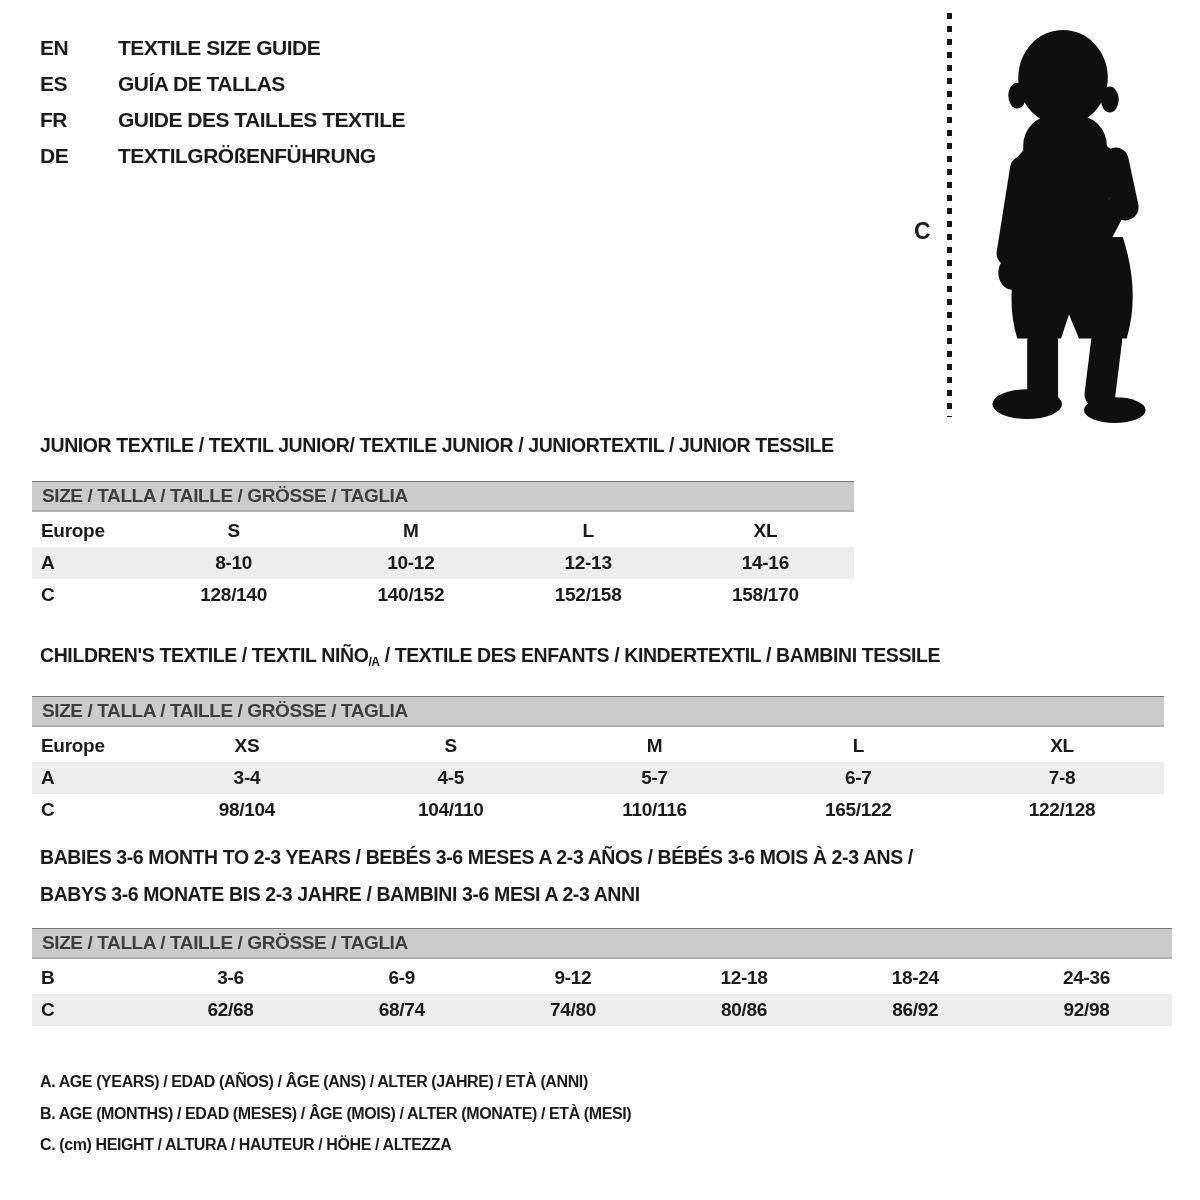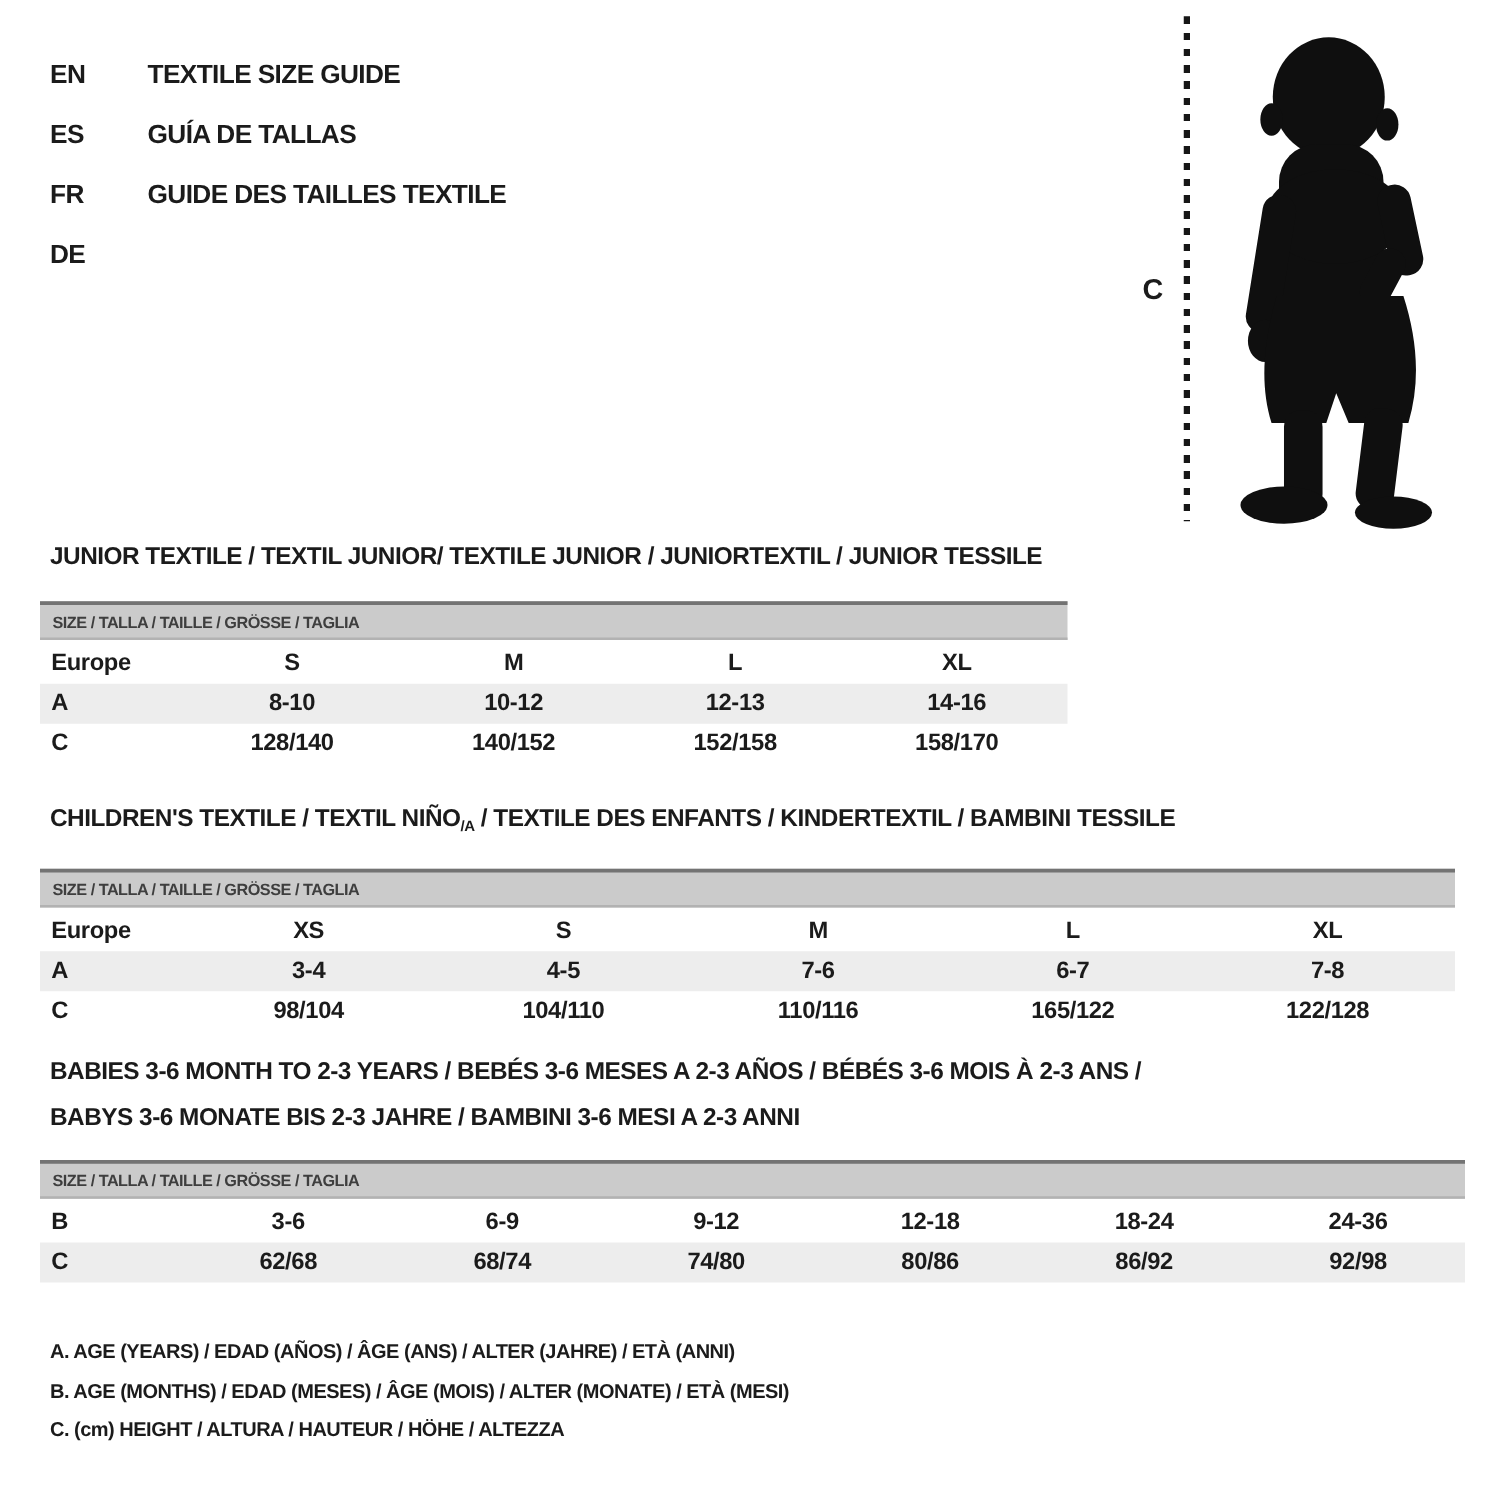--- a/index.html
+++ b/index.html
@@ -12,21 +12,21 @@
     color:#1b1b1b;
     overflow:hidden;
   }
 
   
   .lang-block {
     position:absolute; left:40px; top:30px;
   }
   .lang-row {
     display:flex; align-items:flex-end;
-    height:36px; line-height:36px;margin-top:12px;
+    height:36px; line-height:36px;
   }
   .lang-code {
     width:78px;
     font-size:21px; font-weight:700; letter-spacing:-0.5px;
   }
   .lang-label {
     font-size:21px; font-weight:700; letter-spacing:-0.5px;
   }
 
   
@@ -47,25 +47,25 @@
   .section-title {
     padding-left:8px;
     font-size:19.5px; font-weight:700; letter-spacing:-0.4px;
     line-height:23px;
     white-space:nowrap;
   }
   .size-bar {
     margin-top:24px;
     height:31px;
     background:#cbcbcb;
-    border-top:3px solid #737373;
+    border-top:1px solid #737373;
     border-bottom:2px solid #b2b2b2;
     display:flex; align-items:center;
     padding-left:10px;
-    font-size:13px; font-weight:700; letter-spacing:-0.4px;
+    font-size:19px; font-weight:700; letter-spacing:-0.4px;
     color:#3e3e3e;
   }
   .t-row {
     display:flex; align-items:center;
     height:32px;
     font-size:19px; font-weight:700; letter-spacing:-0.3px;
   }
   .t-row.shaded { background:#ededed; }
   .t-row .row-label {
     width:113px; padding-left:9px;
@@ -106,20 +106,21 @@
     <div class="lang-row">
       <span class="lang-code">ES</span>
       <span class="lang-label">GUÍA DE TALLAS</span>
     </div>
     <div class="lang-row">
       <span class="lang-code">FR</span>
       <span class="lang-label">GUIDE DES TAILLES TEXTILE</span>
     </div>
     <div class="lang-row">
       <span class="lang-code">DE</span>
+      <span class="lang-label">TEXTILGRÖßENFÜHRUNG</span>
     </div>
   </div>
 
   <div class="figure">
     <span class="measure-label">C</span>
     <div class="measure-line"></div>
     <svg class="silhouette" width="210" height="418" viewBox="0 0 200 420" xmlns="http://www.w3.org/2000/svg">
       <g fill="#0f0f0f">
 
         <ellipse cx="96" cy="72" rx="45" ry="48"></ellipse>
@@ -183,21 +184,21 @@
         <span class="cell">XS</span>
         <span class="cell">S</span>
         <span class="cell">M</span>
         <span class="cell">L</span>
         <span class="cell">XL</span>
       </div>
       <div class="t-row shaded">
         <span class="row-label">A</span>
         <span class="cell">3-4</span>
         <span class="cell">4-5</span>
-        <span class="cell">7-6</span>
+        <span class="cell">5-7</span>
         <span class="cell">6-7</span>
         <span class="cell">7-8</span>
       </div>
       <div class="t-row">
         <span class="row-label">C</span>
         <span class="cell">98/104</span>
         <span class="cell">104/110</span>
         <span class="cell">110/116</span>
         <span class="cell">165/122</span>
         <span class="cell">122/128</span>

